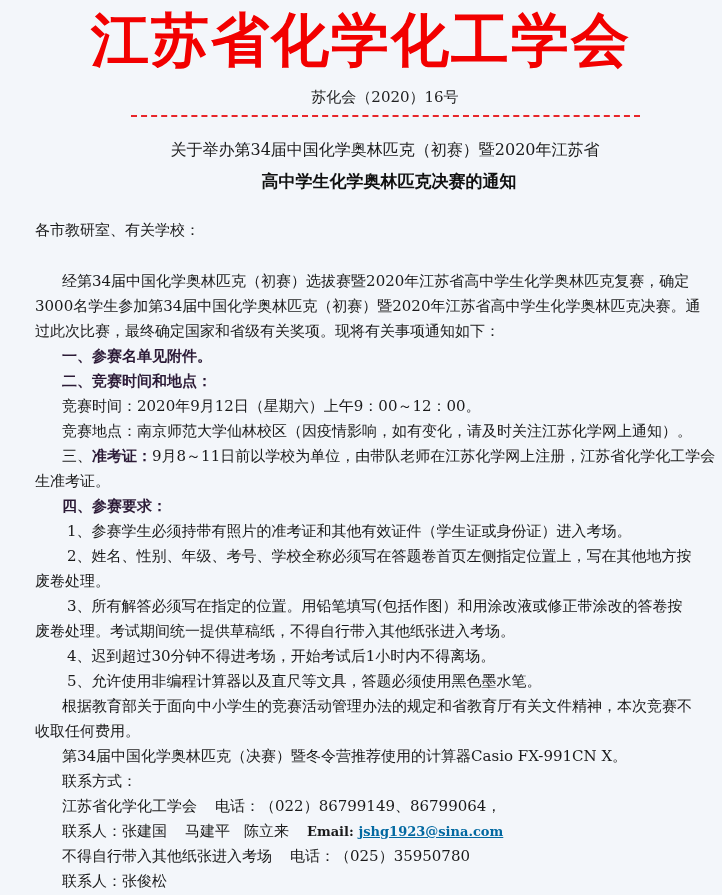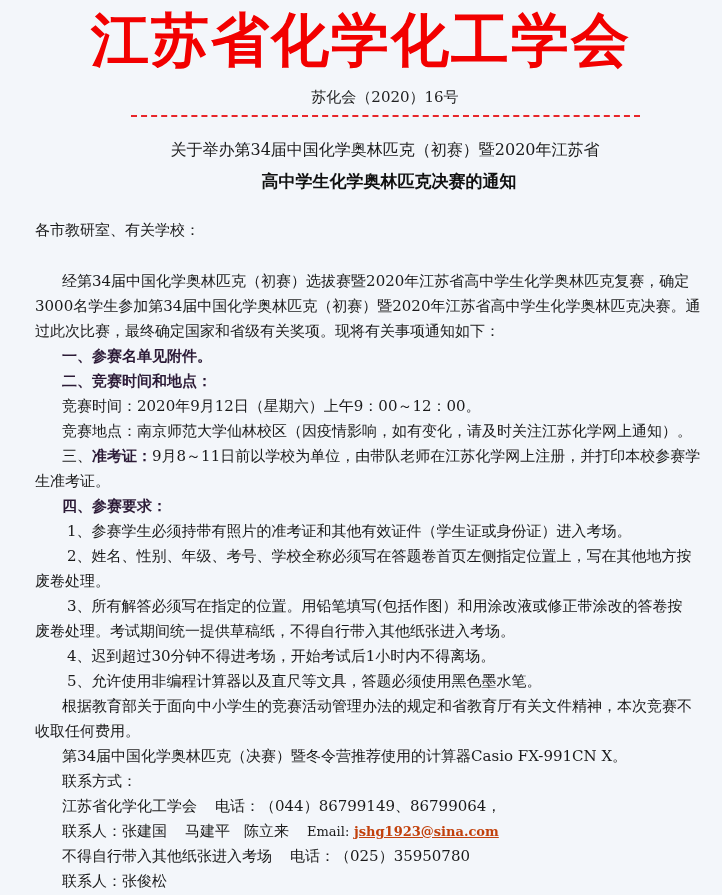--- a/index.html
+++ b/index.html
@@ -35,22 +35,22 @@
   }
   .content {
     position:absolute; top:218px; left:35px; width:760px;
     font-size:15px; line-height:25px; white-space:nowrap;
   }
   .content p { margin:0; }
   .indent { padding-left:27px; }
   .indent-s { padding-left:32px; }
   .bold-head { font-weight:bold; color:#2b1a36; }
   .gap { height:26px; }
-  a.email { color:#c2410c; font-weight:bold; text-decoration:underline; font-family:"DejaVu Serif", serif; font-size:13px; }
-  .small { font-size:13px; }
+  a.email { color:#0369a1; font-weight:bold; text-decoration:underline; font-family:"DejaVu Serif", serif; font-size:13px; }
+  .small { font-size:13px;font-weight:bold; }
   .sp { display:inline-block; width:18px; }
   .sp2 { display:inline-block; width:14px; }
 </style>
 </head>
 <body>
 
 <div class="org-title">江苏省化学化工学会</div>
 <div class="doc-number">苏化会（2020）16号</div>
 <div class="red-rule"></div>
 <div class="subject-line1">关于举办第34届中国化学奥林匹克（初赛）暨2020年江苏省</div>
@@ -59,31 +59,31 @@
 <div class="content">
   <p>各市教研室、有关学校：</p>
   <div class="gap"></div>
   <p class="indent">经第34届中国化学奥林匹克（初赛）选拔赛暨2020年江苏省高中学生化学奥林匹克复赛，确定</p>
   <p>3000名学生参加第34届中国化学奥林匹克（初赛）暨2020年江苏省高中学生化学奥林匹克决赛。通</p>
   <p>过此次比赛，最终确定国家和省级有关奖项。现将有关事项通知如下：</p>
   <p class="indent bold-head">一、参赛名单见附件。</p>
   <p class="indent bold-head">二、竞赛时间和地点：</p>
   <p class="indent">竞赛时间：2020年9月12日（星期六）上午9：00～12：00。</p>
   <p class="indent">竞赛地点：南京师范大学仙林校区（因疫情影响，如有变化，请及时关注江苏化学网上通知）。</p>
-  <p class="indent"><span>三、</span><span class="bold-head">准考证：</span><span>9月8～11日前以学校为单位，由带队老师在江苏化学网上注册，并打印本校参赛学</span></p>
+  <p class="indent"><span>三、</span><span class="bold-head">准考证：</span><span>9月8～11日前以学校为单位，由带队老师在江苏化学网上注册，江苏省化学化工学会</span></p>
   <p>生准考证。</p>
   <p class="indent bold-head">四、参赛要求：</p>
   <p class="indent-s">1、参赛学生必须持带有照片的准考证和其他有效证件（学生证或身份证）进入考场。</p>
   <p class="indent-s">2、姓名、性别、年级、考号、学校全称必须写在答题卷首页左侧指定位置上，写在其他地方按</p>
   <p>废卷处理。</p>
   <p class="indent-s">3、所有解答必须写在指定的位置。用铅笔填写(包括作图）和用涂改液或修正带涂改的答卷按</p>
   <p>废卷处理。考试期间统一提供草稿纸，不得自行带入其他纸张进入考场。</p>
   <p class="indent-s">4、迟到超过30分钟不得进考场，开始考试后1小时内不得离场。</p>
   <p class="indent-s">5、允许使用非编程计算器以及直尺等文具，答题必须使用黑色墨水笔。</p>
   <p class="indent">根据教育部关于面向中小学生的竞赛活动管理办法的规定和省教育厅有关文件精神，本次竞赛不</p>
   <p>收取任何费用。</p>
   <p class="indent">第34届中国化学奥林匹克（决赛）暨冬令营推荐使用的计算器Casio FX-991CN X。</p>
   <p class="indent">联系方式：</p>
-  <p class="indent"><span>江苏省化学化工学会</span><span class="sp"></span><span>电话：（044）86799149、86799064，</span></p>
+  <p class="indent"><span>江苏省化学化工学会</span><span class="sp"></span><span>电话：（022）86799149、86799064，</span></p>
   <p class="indent"><span>联系人：</span><span>张建国</span><span class="sp"></span><span>马建平</span><span class="sp2"></span><span>陈立来</span><span class="sp"></span><span class="small">Email:</span> <a class="email">jshg1923@sina.com</a></p>
   <p class="indent"><span>不得自行带入其他纸张进入考场</span><span class="sp"></span><span>电话：（025）35950780</span></p>
   <p class="indent">联系人：张俊松</p>
 </div>
 
 </body></html>

